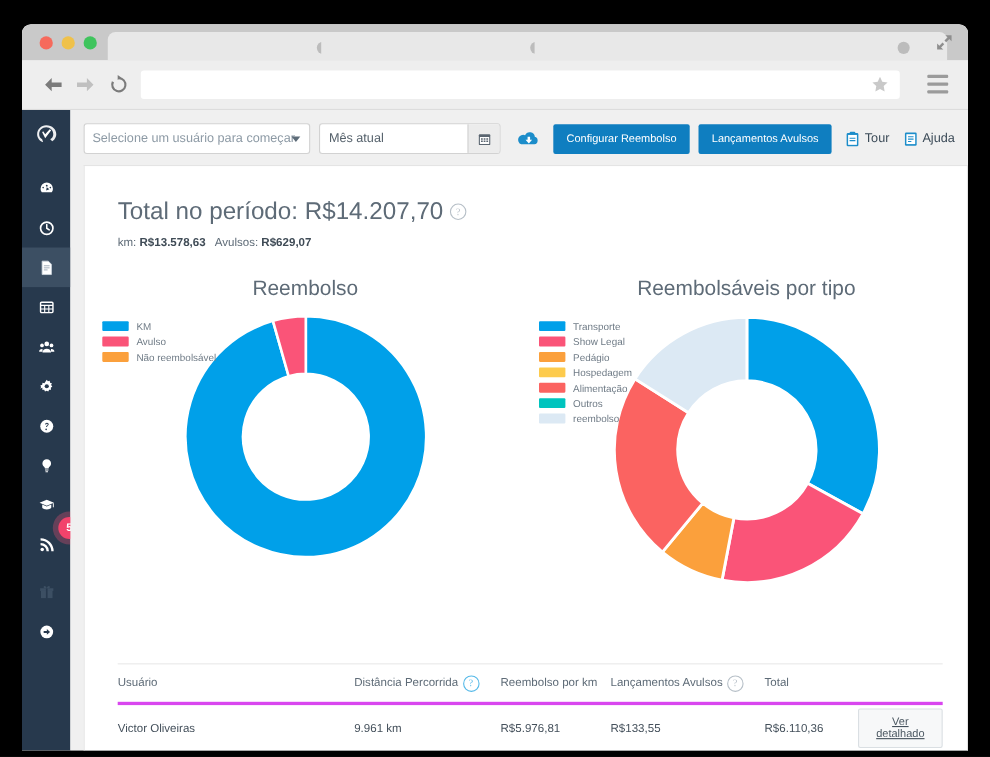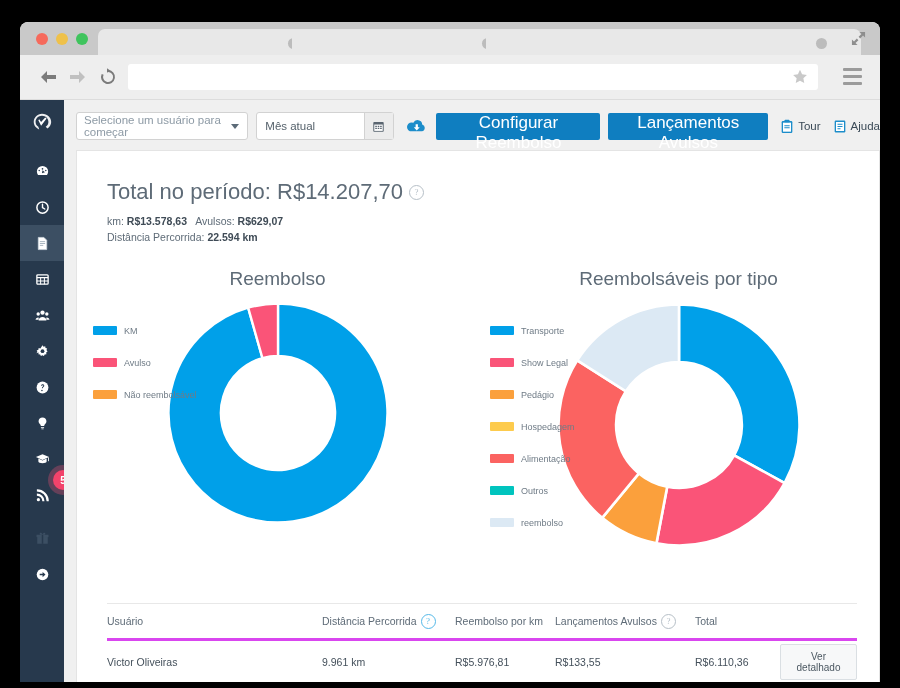--- a/index.html
+++ b/index.html
@@ -244,21 +244,21 @@
     display: flex; align-items: center; justify-content: center;
     color: #1c8dca;
     margin-left: 2px;
   }
   .btn-primary {
     height: 27px;
     background: #0f7ec0;
     color: #ffffff;
     border: none;
     border-radius: 2px;
-    font-size: 17px;
+    font-size: 10px;
     padding: 0 12px;
     font-family: "Liberation Sans", sans-serif;
     cursor: pointer;
   }
   .mini-link {
     display: flex;
     align-items: center;
     gap: 4px;
     font-size: 11.5px;
     color: #3b4a57;
@@ -325,21 +325,20 @@
     font-size: 9px;
     color: #6f7b86;
   }
   .legend.left  { left: 16px; }
   .legend.right { left: 12px; text-align: center; }
   .legend-row {
     display: flex;
     align-items: center;
     gap: 7px;
     height: 14px;
-    margin-top: 18px;
   }
   .swatch {
     width: 24px; height: 9px;
     border-radius: 1px;
     flex: 0 0 24px;
   }
   .donut-wrap {
     display: flex;
     justify-content: center;
     margin-top: 4px;
@@ -360,21 +359,21 @@
     height: 34px;
     color: #5e6b77;
   }
   .thead { border-top: 1px solid #e8e8e8; }
   .trow  { height: 42px; color: #44505b; }
   .c1 { flex: 0 0 215px; }
   .c2 { flex: 0 0 133px; display: flex; align-items: center; gap: 4px; }
   .c3 { flex: 0 0 100px; }
   .c4 { flex: 0 0 140px; display: flex; align-items: center; gap: 4px; }
   .c5 { flex: 0 0 85px; }
-  .c6 { flex: 1; display: flex; justify-content: flex-end; }
+  .c6 { flex: 1; display: flex; justify-content: flex-end; text-decoration: underline; }
   .help-circle.blue { border-color: #55b9e8; color: #55b9e8; }
   .btn-detail {
     background: #f7f8f9;
     border: 1px solid #dadfe3;
     border-radius: 2px;
     font-size: 10px;
     color: #4c5862;
     padding: 6px 10px;
     font-family: "Liberation Sans", sans-serif;
     cursor: pointer;
@@ -596,24 +595,20 @@
           <span class="help-circle">?</span>
         </div>
 
         <div class="sub-line">
           <div>
             <span>km:</span>
             <b>R$13.578,63</b>&nbsp;&nbsp;
             <span>Avulsos:</span>
             <b>R$629,07</b>
           </div>
-          <div>
-            <span>Distância Percorrida:</span>
-            <b>22.594 km</b>
-          </div>
         </div>
 
         <div class="charts">
 
           <div class="chart-col">
             <div class="chart-title">Reembolso</div>
             <div class="legend left" id="legend0">
                   <div class="legend-row">
                     <span class="swatch" style="background: rgb(0, 160, 233);"></span>
                     <span>KM</span>

